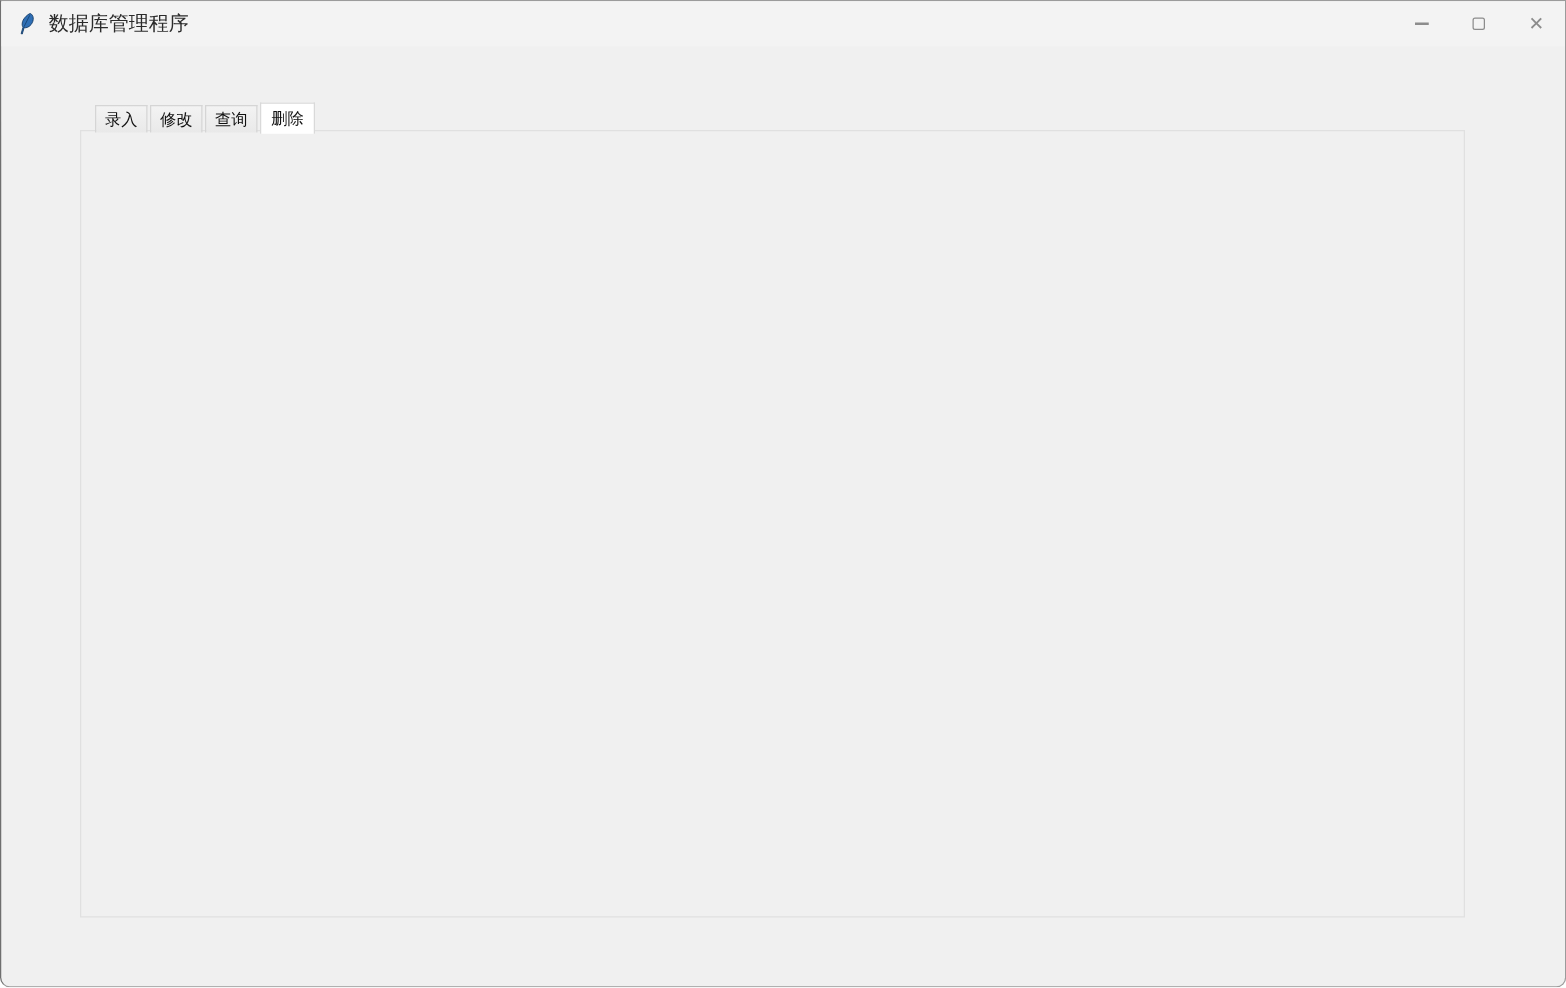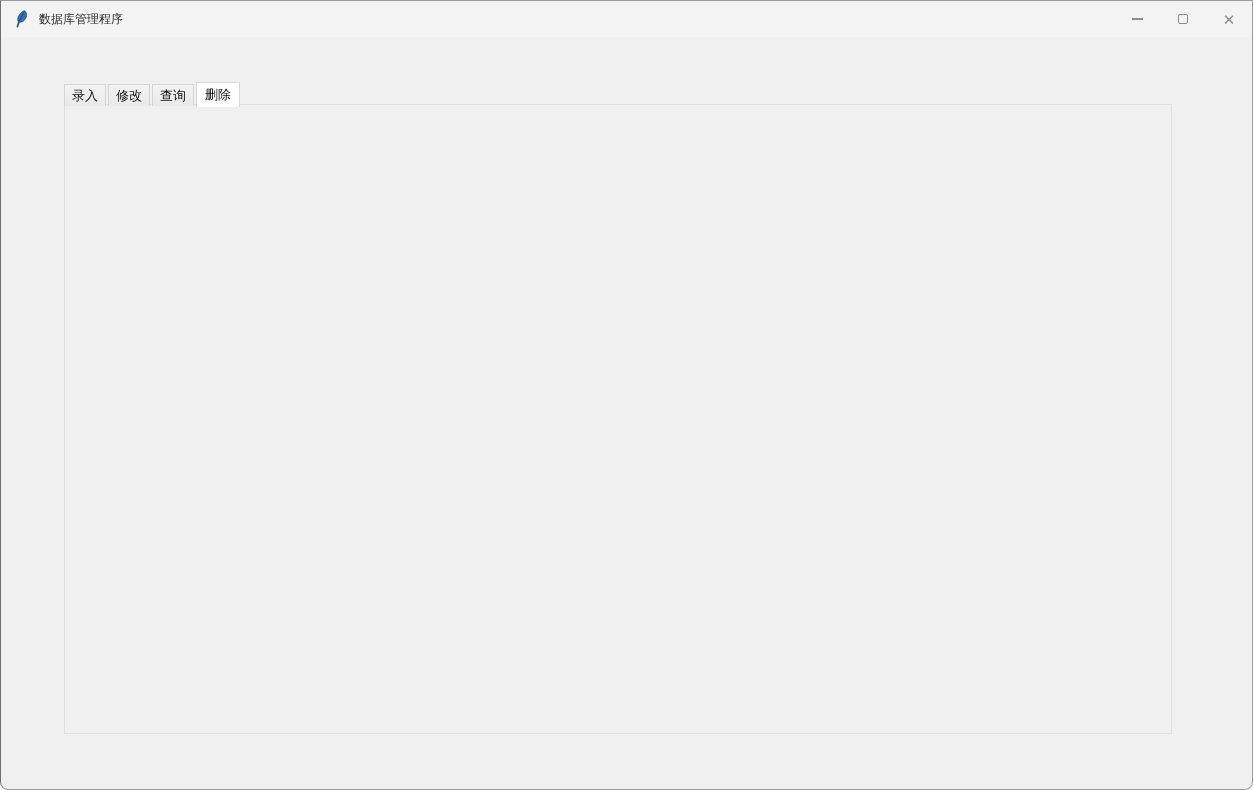--- a/index.html
+++ b/index.html
@@ -12,29 +12,29 @@
     border-radius:0 0 8px 8px;
     overflow:hidden;
   }
 
   
   .titlebar {
     position:absolute; left:0; top:0; right:0; height:36px;
     background:#f3f3f3; display:flex; align-items:center;
   }
   .app-icon { width:17px; height:18px; margin-left:12px; flex:0 0 auto; }
-  .titlebar-text { margin-left:9px; font-size:12px; color:#2b2b2b;font-family:Liberation Mono, monospace; }
+  .titlebar-text { margin-left:9px; font-size:16px; color:#2b2b2b;font-family:Liberation Mono, monospace; }
   .win-controls { position:absolute; right:0; top:0; height:36px; display:flex; }
   .win-btn { width:46px; height:36px; display:flex; align-items:center; justify-content:center; cursor:default; }
   .glyph-min { width:11px; height:1.4px; background:#8c8c8c; }
   .glyph-max { width:10px; height:10px; border:1.4px solid #8c8c8c; border-radius:2px; }
   .glyph-close { font-size:15px; color:#8c8c8c; line-height:1; font-weight:400; }
 
   
-  .tabbar { position:absolute; left:63px; top:81px; display:flex; align-items:flex-end; z-index:3;justify-content:space-between; }
+  .tabbar { position:absolute; left:75px; top:81px; display:flex; align-items:flex-end; z-index:3;justify-content:space-between; }
   .tab {
     height:22px; padding:0 7px; margin-right:2px;
     display:flex; align-items:center;
     font-size:13px; color:#111;
     background:linear-gradient(#f3f3f3,#e9e9e9);
     border:1px solid #d5d5d5; border-bottom:none;
   }
   .tab.active {
     height:25px; margin-bottom:-1px; padding:0 8px;
     background:#ffffff;

